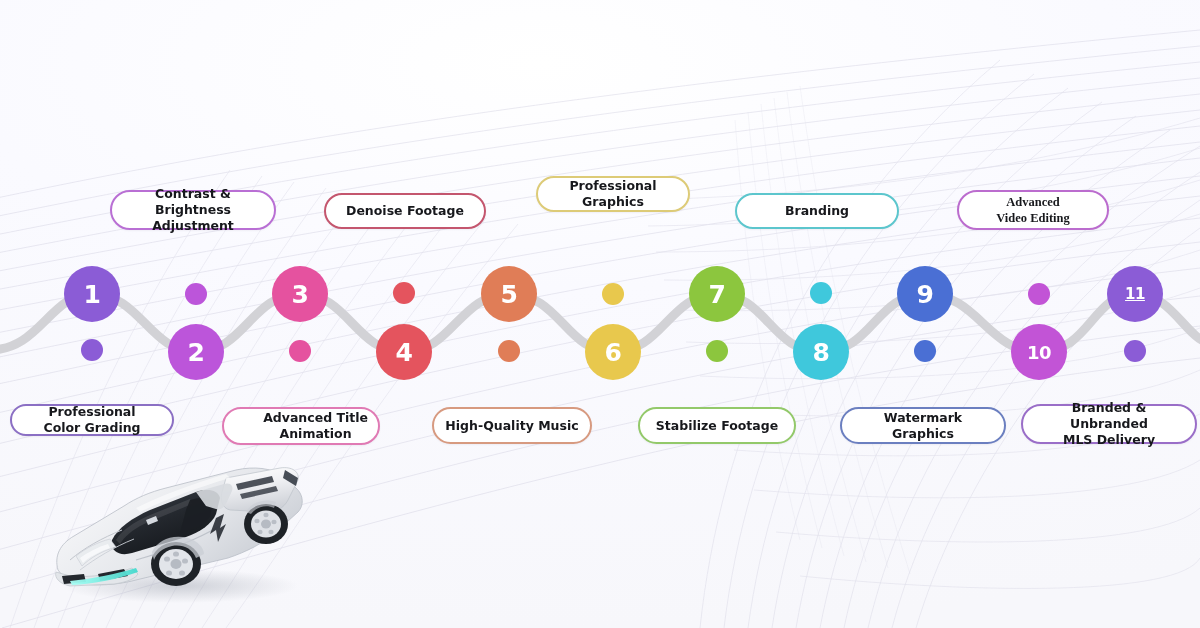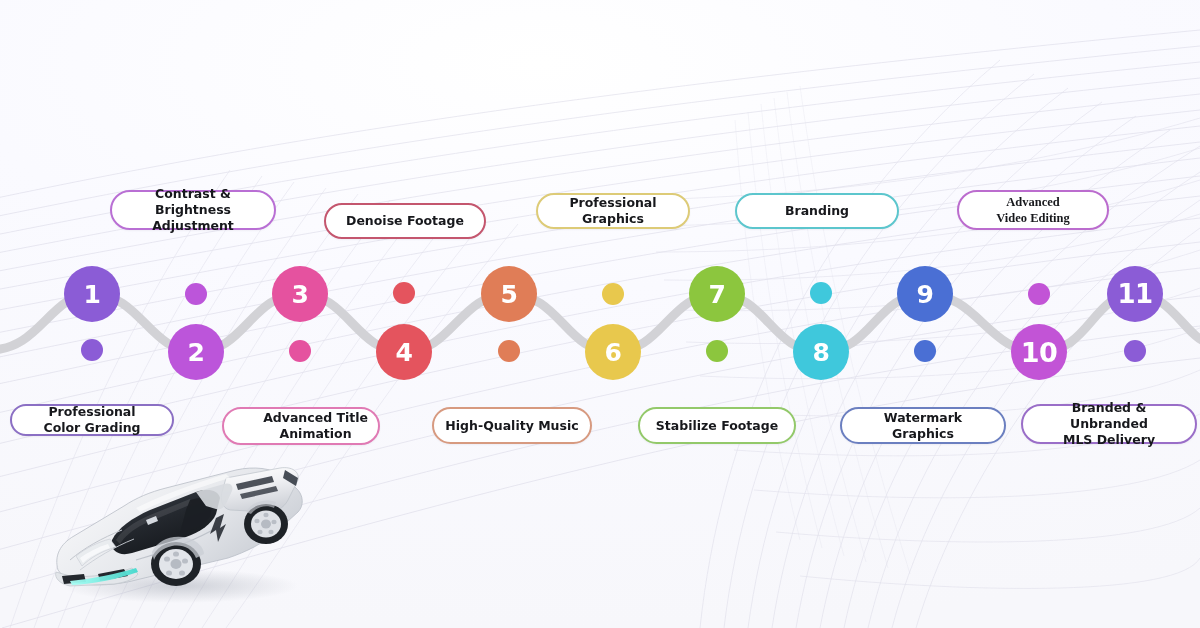--- a/index.html
+++ b/index.html
@@ -29,22 +29,22 @@
     border-radius:50%;
     display:flex;
     align-items:center;
     justify-content:center;
     color:#ffffff;
     font-weight:700;
     letter-spacing:-0.5px;
     user-select:none;
   }
   .node.big { width:56px; height:56px; font-size:25px; }
-  .node.n11 { font-size:26px; }
-  .node.n10 { font-size:27px; }
+  .node.n11 { font-size:15px;text-decoration:underline; }
+  .node.n10 { font-size:18px; }
 
   
   .dot { position:absolute; border-radius:50%; width:22px; height:22px; }
 
   
   .pill {
     position:absolute;
     border:2px solid #bbb;
     border-radius:22px;
     background:#ffffff;
@@ -174,31 +174,31 @@
       <div class="dot" style="left: 289px; top: 340px; background: rgb(229, 82, 159);"></div>
       <div class="node big" style="left: 272px; top: 266px; background: rgb(229, 82, 159);">
         <span>3</span>
       </div>
       <div class="pill" style="left: 222px; top: 407px; width: 158px; height: 38px; border-color: rgb(224, 122, 180); justify-content: flex-end;"><span>Advanced Title
 Animation</span></div>
       <div class="dot" style="left: 393px; top: 282px; background: rgb(228, 84, 94);"></div>
       <div class="node big" style="left: 376px; top: 324px; background: rgb(228, 84, 94);">
         <span>4</span>
       </div>
-      <div class="pill" style="left: 324px; top: 193px; width: 162px; height: 36px; border-color: rgb(196, 86, 110); margin-top: 10px;"><span>Denoise Footage</span></div>
+      <div class="pill" style="left: 324px; top: 193px; width: 162px; height: 36px; border-color: rgb(196, 86, 110);"><span>Denoise Footage</span></div>
       <div class="dot" style="left: 498px; top: 340px; background: rgb(224, 125, 87);"></div>
       <div class="node big" style="left: 481px; top: 266px; background: rgb(224, 125, 87);">
         <span>5</span>
       </div>
       <div class="pill" style="left: 432px; top: 407px; width: 160px; height: 37px; border-color: rgb(215, 154, 128);"><span>High-Quality Music</span></div>
       <div class="dot" style="left: 602px; top: 283px; background: rgb(232, 200, 77);"></div>
       <div class="node big" style="left: 585px; top: 324px; background: rgb(232, 200, 77);">
         <span>6</span>
       </div>
-      <div class="pill" style="left: 536px; top: 193px; width: 154px; height: 36px; border-color: rgb(221, 203, 119);"><span>Professional Graphics</span></div>
+      <div class="pill" style="left: 536px; top: 176px; width: 154px; height: 36px; border-color: rgb(221, 203, 119);"><span>Professional Graphics</span></div>
       <div class="dot" style="left: 706px; top: 340px; background: rgb(140, 198, 62);"></div>
       <div class="node big" style="left: 689px; top: 266px; background: rgb(140, 198, 62);">
         <span>7</span>
       </div>
       <div class="pill" style="left: 638px; top: 407px; width: 158px; height: 37px; border-color: rgb(147, 201, 106);"><span>Stabilize Footage</span></div>
       <div class="dot" style="left: 810px; top: 282px; background: rgb(63, 200, 220);"></div>
       <div class="node big" style="left: 793px; top: 324px; background: rgb(63, 200, 220);">
         <span>8</span>
       </div>
       <div class="pill" style="left: 735px; top: 193px; width: 164px; height: 36px; border-color: rgb(92, 198, 205);"><span>Branding</span></div>

